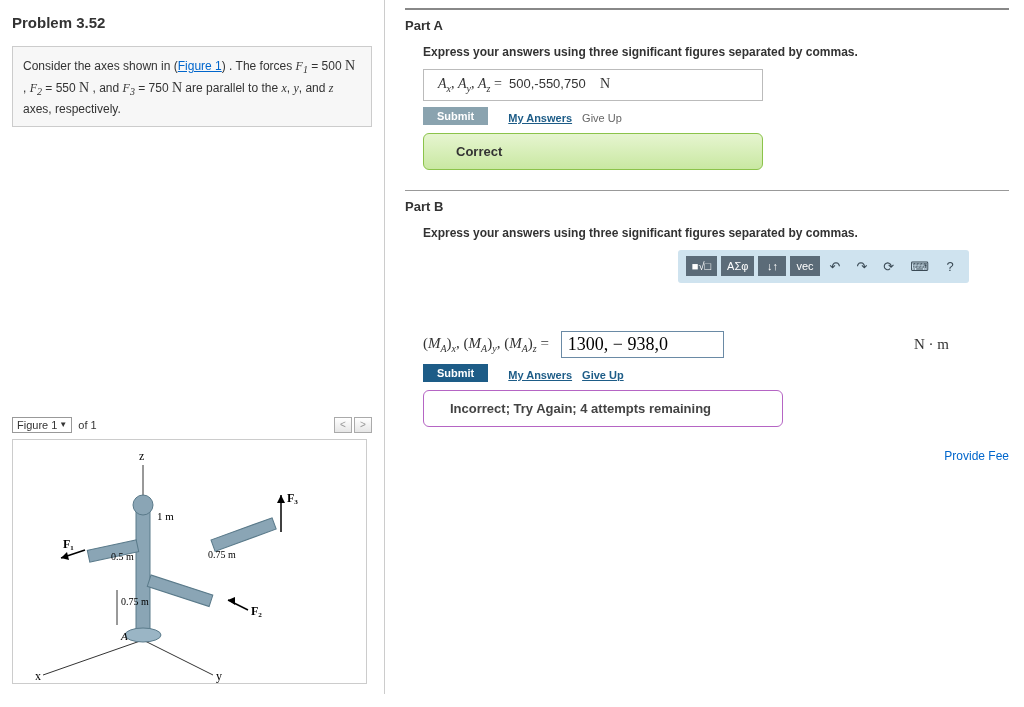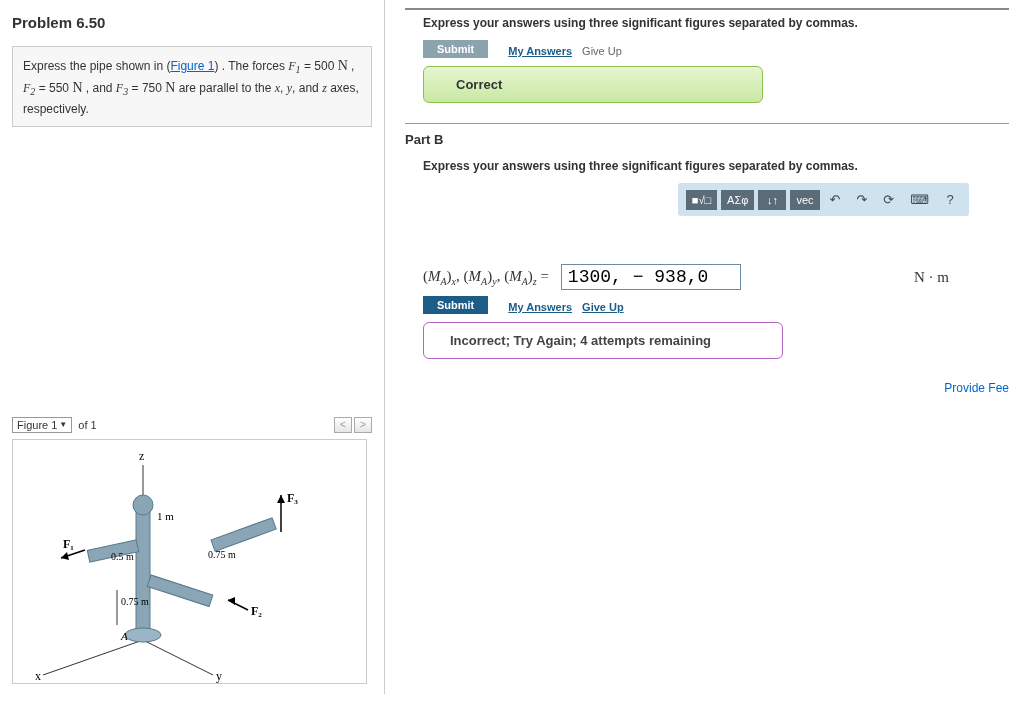--- a/index.html
+++ b/index.html
@@ -145,24 +145,24 @@
   .answer-row-b {
     margin-top: 10px;
     display: flex;
     align-items: center;
     gap: 12px;
     clear: both;
     padding-top: 48px;
   }
   .input-b {
     border: 1px solid #6a8aa5;
-    font-family: Liberation Mono, monospace;
+    font-family: Liberation Serif, serif;
     font-size: 18px;
     padding: 2px 6px;
-    width: 180px;
+    width: 163px;
   }
   .unit-b { font-family: 'Times New Roman', serif; font-size: 15px; margin-left: auto; margin-right: 60px; }
   .incorrect-box {
     border: 1px solid #b565c4;
     border-radius: 6px;
     padding: 10px 26px;
     font-weight: bold;
     font-size: 13px;
     color: #444;
     display: inline-block;
@@ -170,23 +170,23 @@
     margin-top: 8px;
   }
   .provide { float: right; color: #0066cc; font-size: 12px; margin-top: 22px; cursor:pointer; }
   
   svg text { font-family: 'Times New Roman', serif; }
 </style>
 </head>
 <body>
 
 <div class="left-col">
-  <div class="problem-title">Problem 6.50</div>
+  <div class="problem-title">Problem 3.52</div>
   <div class="problem-box">
-    <span>Express the pipe shown in (</span><span class="link">Figure 1</span><span>) . The forces </span>
+    <span>Consider the axes shown in (</span><span class="link">Figure 1</span><span>) . The forces </span>
     <span class="ital">F</span><sub class="sub">1</sub> = 500 <span class="serif">N</span> , <span class="ital">F</span><sub class="sub">2</sub> = 550 <span class="serif">N</span> , and <span class="ital">F</span><sub class="sub">3</sub> = 750 <span class="serif">N</span> are parallel to the <span class="ital">x</span>, <span class="ital">y</span>, and <span class="ital">z</span> axes, respectively.
   </div>
 
   <div class="figure-bar">
     <span class="fig-select">
       <span>Figure 1</span>
       <span class="caret">▼</span>
     </span>
     <span class="fig-label">of 1</span>
     <span class="nav-group">
@@ -233,22 +233,28 @@
       <text x="98" y="120" font-size="10">0.5 m</text>
       <text x="195" y="118" font-size="10">0.75 m</text>
       <text x="108" y="165" font-size="10">0.75 m</text>
       <line x1="104" y1="150" x2="104" y2="185" stroke="#000" stroke-width="0.8"></line>
     </svg>
   </div>
 </div>
 
 <div class="right-col">
   <hr class="top-rule">
+  <div class="part-title">Part A</div>
   <div class="part-indent">
     <div class="instr instr-bold">Express your answers using three significant figures separated by commas.</div>
+    <div class="answer-box-a">
+      <span class="serif"><span class="ital">A<sub class="sub">x</sub></span>, <span class="ital">A<sub class="sub">y</sub></span>, <span class="ital">A<sub class="sub">z</sub></span> = </span>
+      &nbsp;<span>500,-550,750</span>&nbsp;&nbsp;&nbsp;
+      <span class="serif">N</span>
+    </div>
     <div class="submit-row">
       <button class="btn-submit">Submit</button>
       <span>
         <span class="link-my">My Answers</span>&nbsp;&nbsp;
         <span class="link-give">Give Up</span>
       </span>
     </div>
     <div class="correct-box">Correct</div>
   </div>
 

